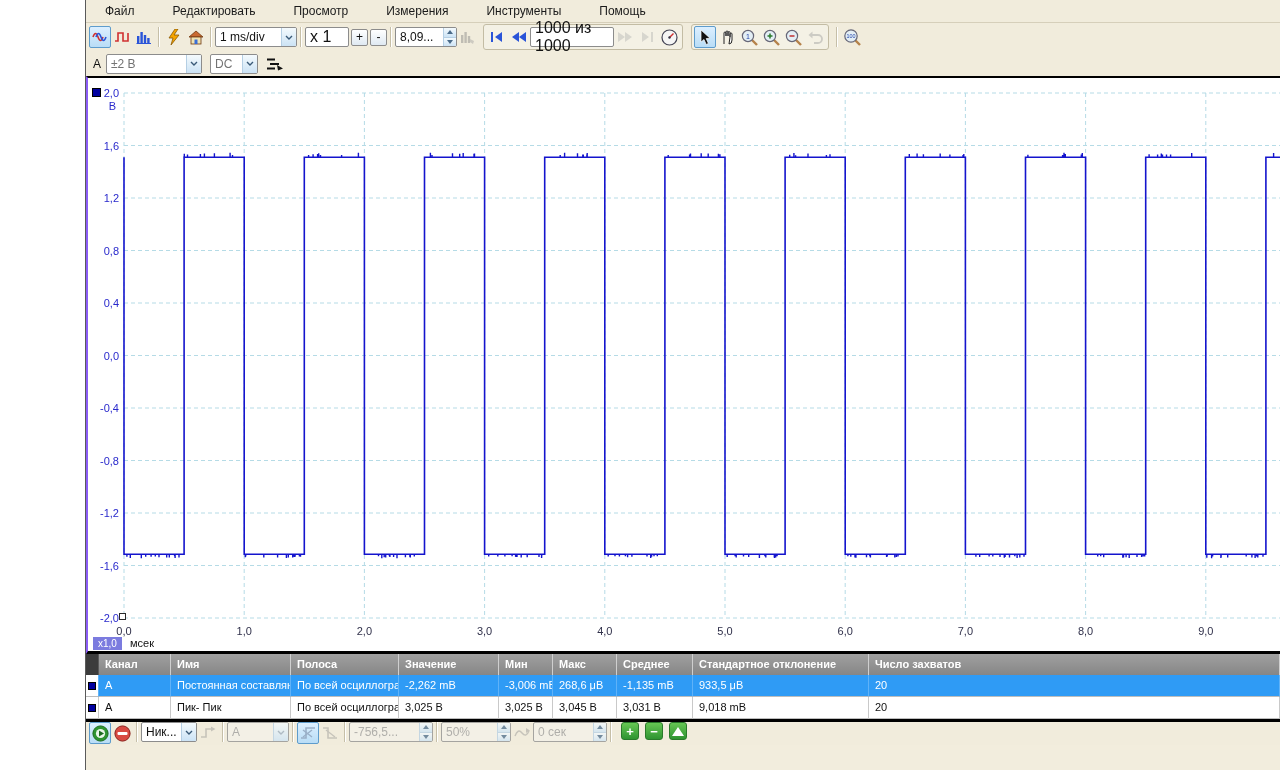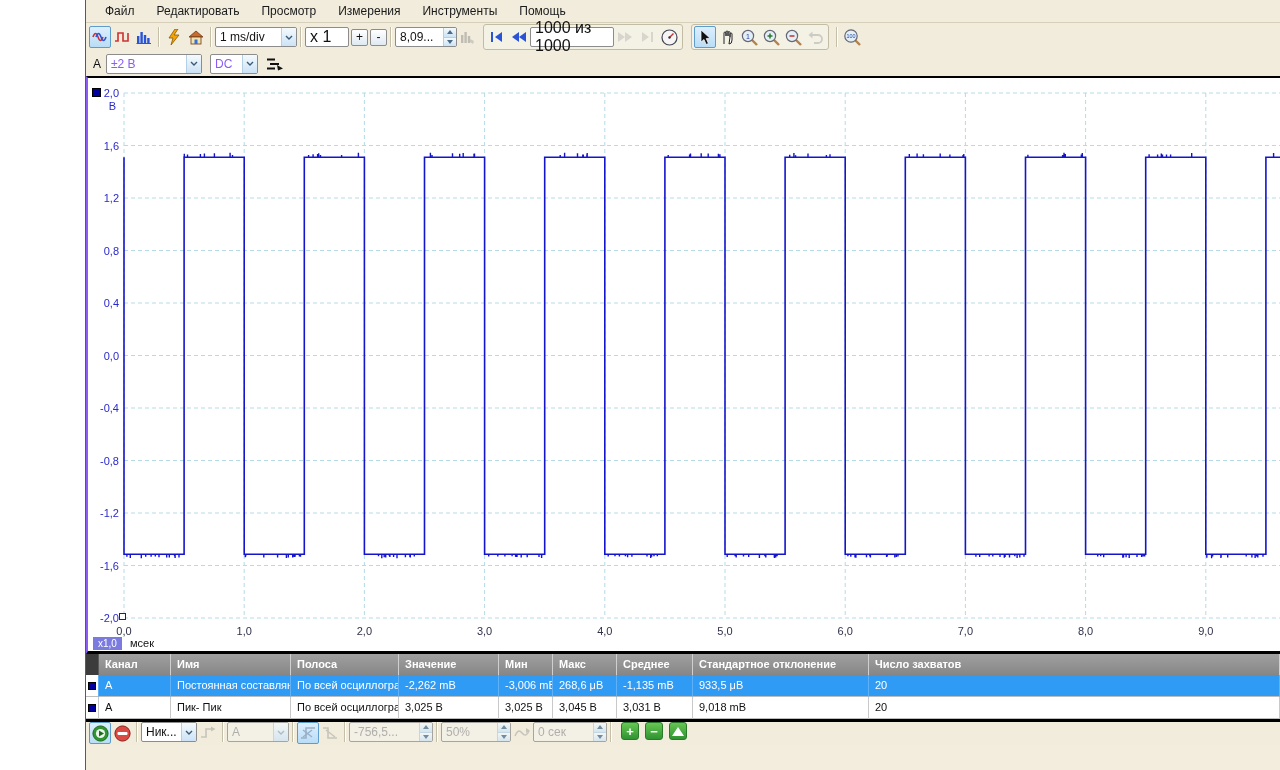--- a/index.html
+++ b/index.html
@@ -17,41 +17,41 @@
   .app-icon i { position:absolute; bottom:0; width:3px; }
   .app-icon i:nth-child(1){ left:0; height:11px; background:#d23a2e; }
   .app-icon i:nth-child(2){ left:4px; height:7px; background:#3fae49; }
   .app-icon i:nth-child(3){ left:8px; height:9px; background:#3a6fd8; }
   .win-btn-fragment { position:absolute; right:0; top:0; width:17px; height:15px;
     background:linear-gradient(#fdfdfd,#d9dde2); border:1px solid #9aa2aa; border-right:none;
     border-radius:0 0 0 3px; }
 
   
   .menubar { height:23px; background:#f1ecdc; border-bottom:1px solid #d6cfba;
-    display:flex; align-items:center; padding-left:8px; gap:0; }
+    display:flex; align-items:center; padding-left:8px; gap:16px; }
   .menu-item { font-size:12px; color:#1a1a1a; padding:3px 11px; cursor:default; }
 
   
   .toolbar { height:28px; background:#f1ecdc; display:flex; align-items:center; padding-left:3px; }
   .channelbar { height:25px; background:#f1ecdc; display:flex; align-items:center; padding-left:4px; }
   .tb-sep { width:2px; height:20px; margin:0 3px;
     background:linear-gradient(90deg,#c6bfa8 50%,#ffffff 50%); }
   .tb-btn { width:22px; height:22px; border:1px solid transparent; border-radius:2px;
     display:flex; align-items:center; justify-content:center; background:transparent; }
   .tb-btn.sel { background:linear-gradient(#dcefff,#b9ddf6); border:1px solid #5e9ccc; }
   .tb-btn.dis { opacity:.4; filter:grayscale(1); }
   .tb-group { display:flex; align-items:center; border:1px solid #c3bca4; border-radius:3px;
     padding:1px 2px; margin:0 4px; background:rgba(255,255,255,.25); height:26px; }
 
   
   .field { background:#ffffff; border:1px solid #8c8c8c; border-radius:2px; height:20px;
     font-size:16px; display:flex; align-items:center; padding:0 4px; color:#111; }
   .drop { display:flex; height:20px; border:1px solid #8c8c8c; border-radius:2px; background:#fff; overflow:hidden; }
   .drop .val { font-size:12px; padding:2px 4px 0 4px; flex:1; white-space:nowrap; color:#111; }
-  .drop .val.blue { color:#8b5cf6; }
+  .drop .val.blue { color:#737373; }
   .drop .chev { width:15px; border-left:1px solid #b5cfe4;
     background:linear-gradient(#f4fafd,#cce3f5); display:flex; align-items:center; justify-content:center; }
   .spin { display:flex; height:20px; border:1px solid #8c8c8c; border-radius:2px; background:#fff; overflow:hidden; }
   .spin .val { font-size:12px; padding:2px 4px 0 4px; flex:1; white-space:nowrap; color:#111; }
   .spin .arrows { width:13px; display:flex; flex-direction:column; border-left:1px solid #b5cfe4; }
   .spin .arrows span { flex:1; background:linear-gradient(#f4fafd,#cce3f5);
     display:flex; align-items:center; justify-content:center; }
   .spin .arrows span + span { border-top:1px solid #b5cfe4; }
   .tri-up { width:0;height:0;border-left:3px solid transparent;border-right:3px solid transparent;border-bottom:4px solid #4a6b8a; }
   .tri-dn { width:0;height:0;border-left:3px solid transparent;border-right:3px solid transparent;border-top:4px solid #4a6b8a; }

